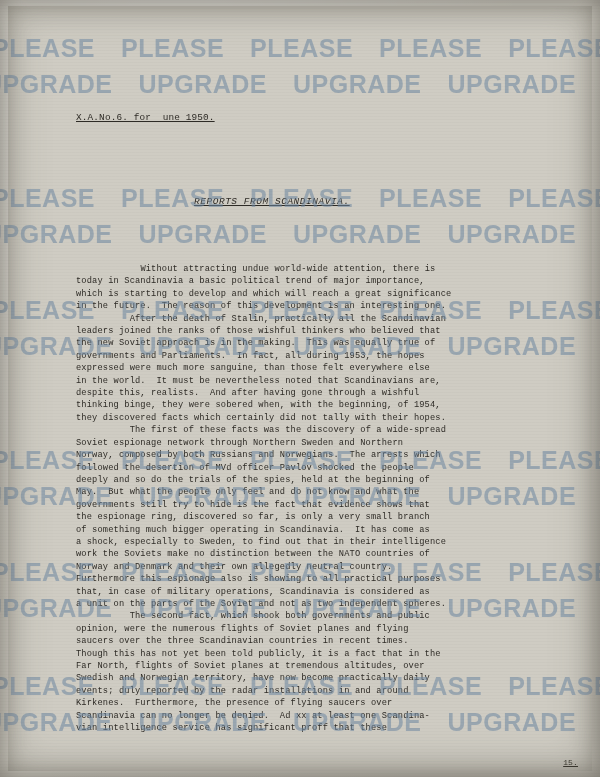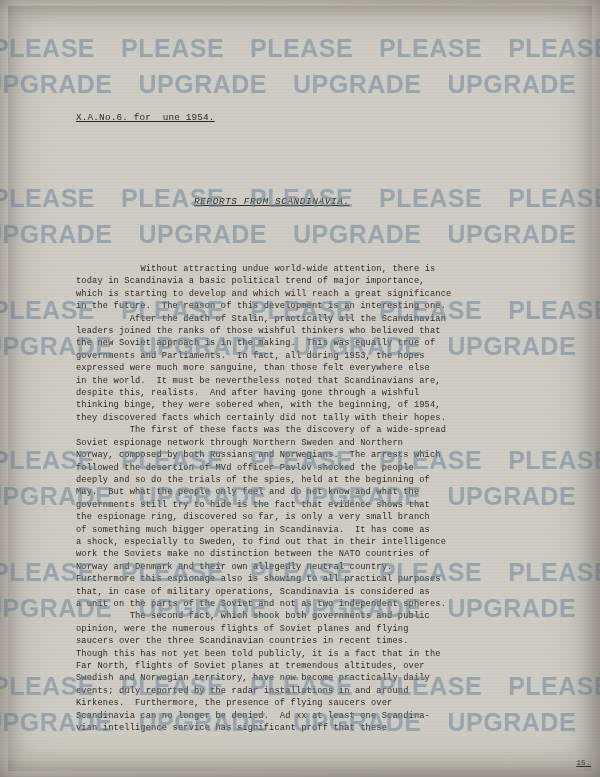--- a/index.html
+++ b/index.html
@@ -81,21 +81,21 @@
   #body-text {
     position: absolute;
     left: 76px;
     top: 263px;
     width: 470px;
     white-space: pre-wrap;
     text-align: left;
   }
   .pnum {
     position: absolute;
-    right: 9px;
+    right: 22px;
     bottom: 8px;
     font-size: 8px;
     color: #3a372f;
     text-decoration: underline;
   }
 
   
   #watermark {
     position: absolute;
     inset: 0;
@@ -118,21 +118,21 @@
     white-space: nowrap;
   }
 </style>
 </head>
 <body>
 
 <div id="page">
   <div id="sheet"></div>
 
   <div id="typed">
-    <div class="doc-id">X.A.No.6. for  une 1954.</div>
+    <div class="doc-id">X.A.No.6. for  une 1950.</div>
     <div class="doc-title">REPORTS FROM SCANDINAVIA.</div>
     <div id="body-text">            Without attracting undue world-wide attention, there is
 today in Scandinavia a basic political trend of major importance,
 which is starting to develop and which will reach a great significance
 in the future.  The reason of this development is an interesting one.
           After the death of Stalin, practically all the Scandinavian
 leaders joined the ranks of those wishful thinkers who believed that
 the new Soviet approach is in the making.  This was equally true of
 governments and Parliaments.  In fact, all during 1953, the hopes
 expressed were much more sanguine, than those felt everywhere else

